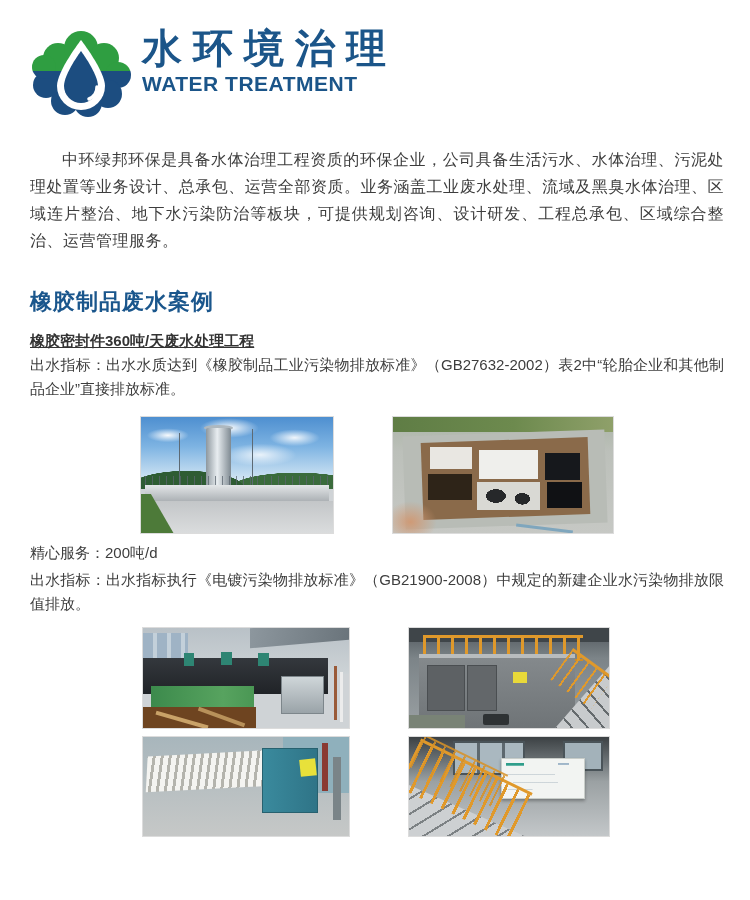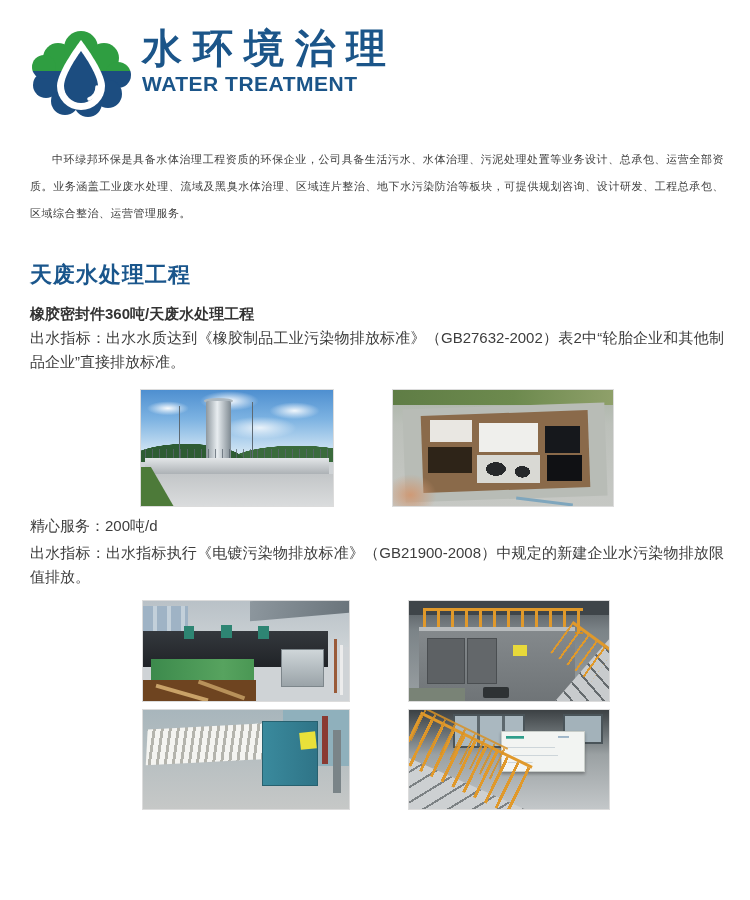--- a/index.html
+++ b/index.html
@@ -8,26 +8,26 @@
 
   
   .brand-header{display:flex;align-items:flex-start;margin:25px 28px 0 30px;}
   .brand-logo{flex:0 0 auto;width:102px;height:98px;}
   .brand-text{margin-left:10px;margin-top:3px;}
   .brand-title{font-size:40px;line-height:40px;font-weight:bold;color:#1b5589;letter-spacing:11px;white-space:nowrap;}
   .brand-subtitle{font-size:21px;line-height:22px;font-weight:bold;color:#1b5589;letter-spacing:0.5px;margin-top:5px;}
   .brand-tagline{font-size:18px;line-height:19px;font-weight:bold;color:#1b5589;letter-spacing:6px;margin-top:10px;white-space:nowrap;}
 
   
-  .intro{margin:23px 26px 0 30px;font-size:11px;line-height:27px;color:#3d3d3d;text-align:justify;text-indent:2em;letter-spacing:0.5px;}
+  .intro{margin:23px 26px 0 30px;font-size:16px;line-height:27px;color:#3d3d3d;text-align:justify;text-indent:2em;letter-spacing:0.5px;}
 
   
   .content{padding:0 26px 0 30px;}
   .case-heading{margin-top:36px;font-size:22px;line-height:24px;font-weight:bold;color:#1a568c;letter-spacing:1px;}
-  .case-project{margin-top:10px;font-size:15px;line-height:18px;font-weight:bold;color:#333;}
+  .case-project{margin-top:10px;font-size:15px;line-height:18px;font-weight:bold;color:#333;text-decoration:underline;}
   .case-line{margin-top:7px;font-size:15px;line-height:24px;color:#3d3d3d;}
   .case-standard{margin-top:3px;font-size:15px;line-height:24px;color:#3d3d3d;text-align:justify;}
 
   .photo-row{display:flex;gap:58px;margin:15px 0 0 110px;}
   .photo-grid{display:grid;grid-template-columns:208px 202px;gap:7px 58px;margin:11px 0 0 112px;}
 
   
   .ph{position:relative;overflow:hidden;border:1px solid #dcdcdc;background:#cfd3d6;box-sizing:border-box;}
   .ph div{position:absolute;}
   .ph-a{width:194px;height:118px;}
@@ -173,21 +173,21 @@
       <div class="brand-title">水环境治理</div>
       <div class="brand-subtitle">WATER TREATMENT</div>
     </div>
   </div>
 
   <p class="intro">中环绿邦环保是具备水体治理工程资质的环保企业，公司具备生活污水、水体治理、污泥处理处置等业务设计、总承包、运营全部资质。业务涵盖工业废水处理、流域及黑臭水体治理、区域连片整治、地下水污染防治等板块，可提供规划咨询、设计研发、工程总承包、区域综合整治、运营管理服务。</p>
 
   <div class="content">
 
     <section>
-      <h2 class="case-heading">天废水处理工程</h2>
+      <h2 class="case-heading">橡胶制品废水案例</h2>
       <div class="case-project">橡胶密封件360吨/天废水处理工程</div>
       <div class="case-standard">出水指标：出水水质达到《橡胶制品工业污染物排放标准》（GB27632-2002）表2中“轮胎企业和其他制品企业”直接排放标准。</div>
 
       <div class="photo-row">
         <div class="ph ph-a">
           <div class="p1-sky"></div>
           <div class="p1-clouds"></div>
           <div class="p1-hills"></div>
           <div class="p1-pole1"></div>
           <div class="p1-pole2"></div>

